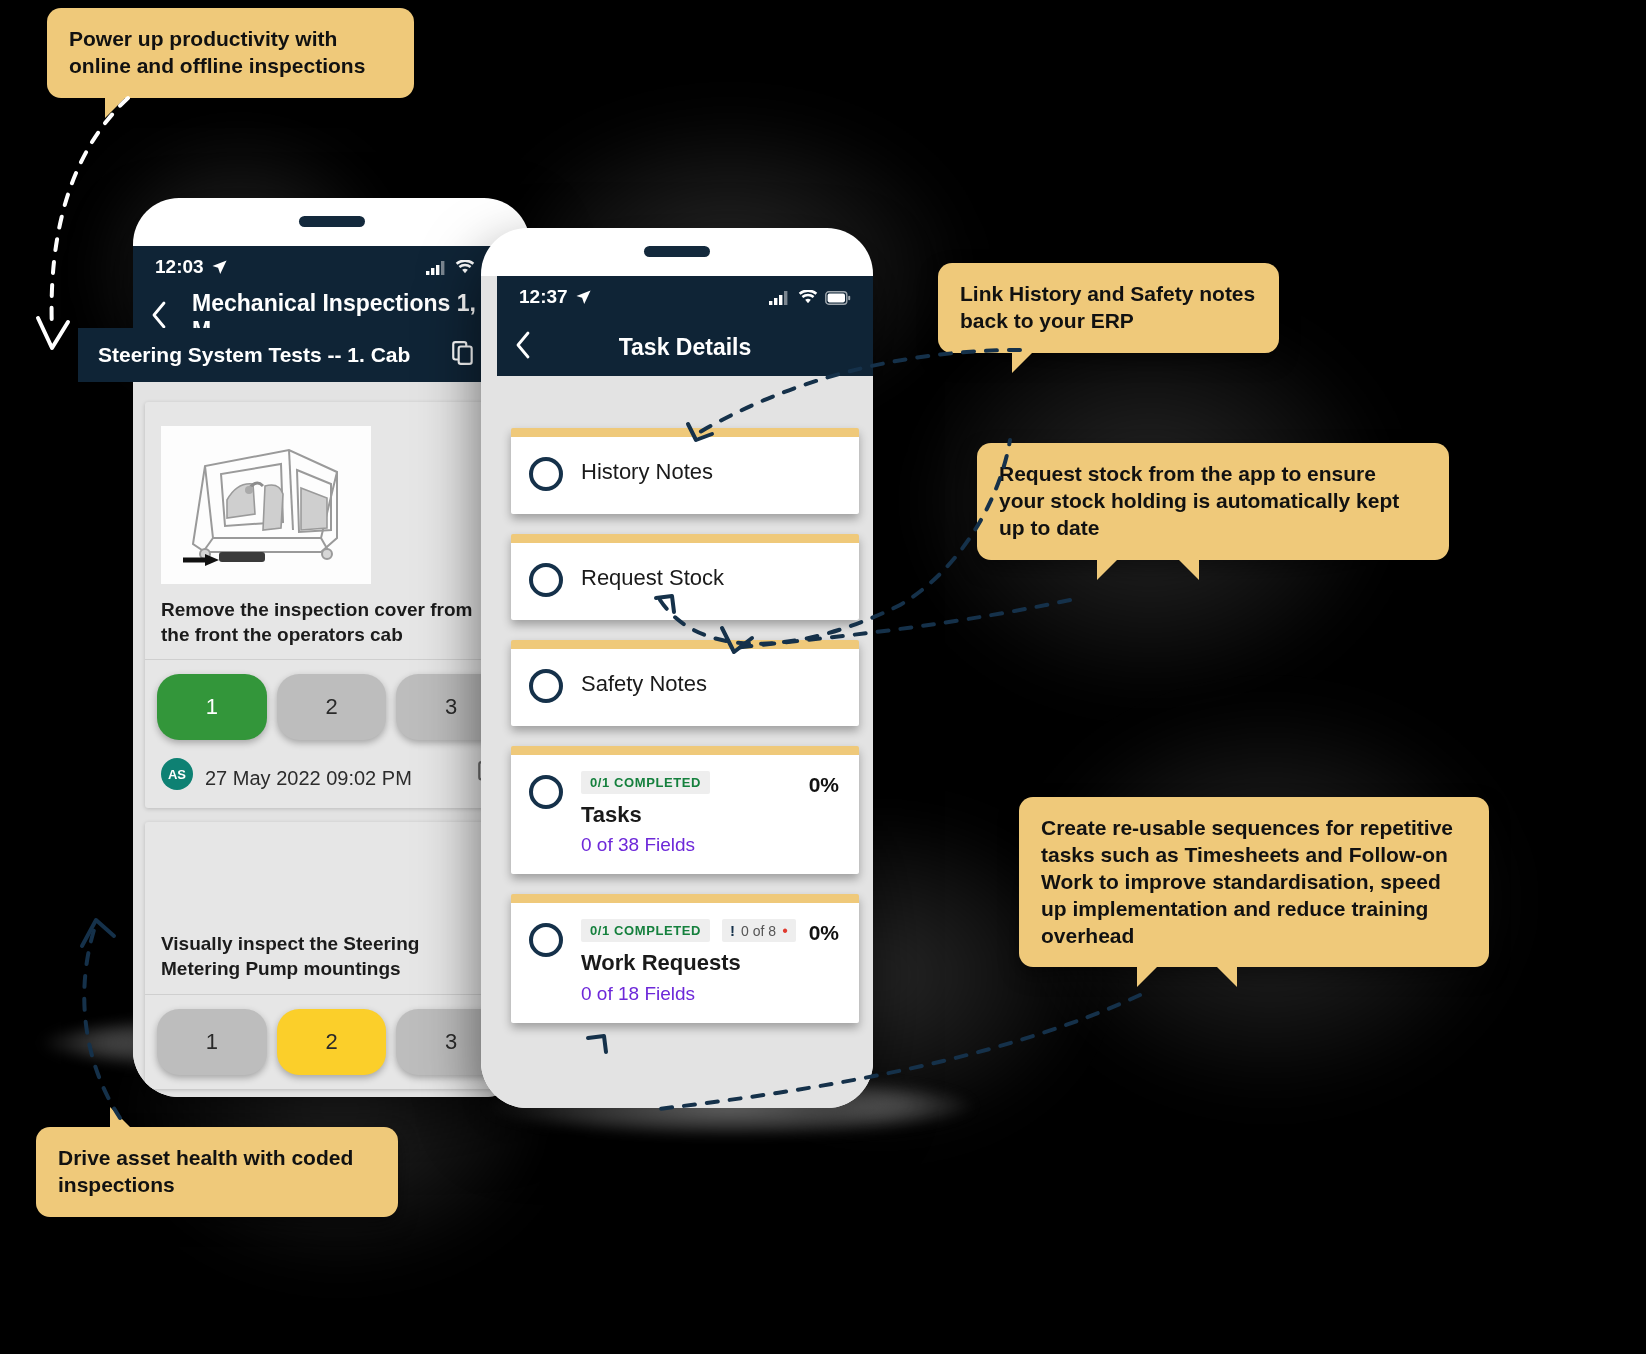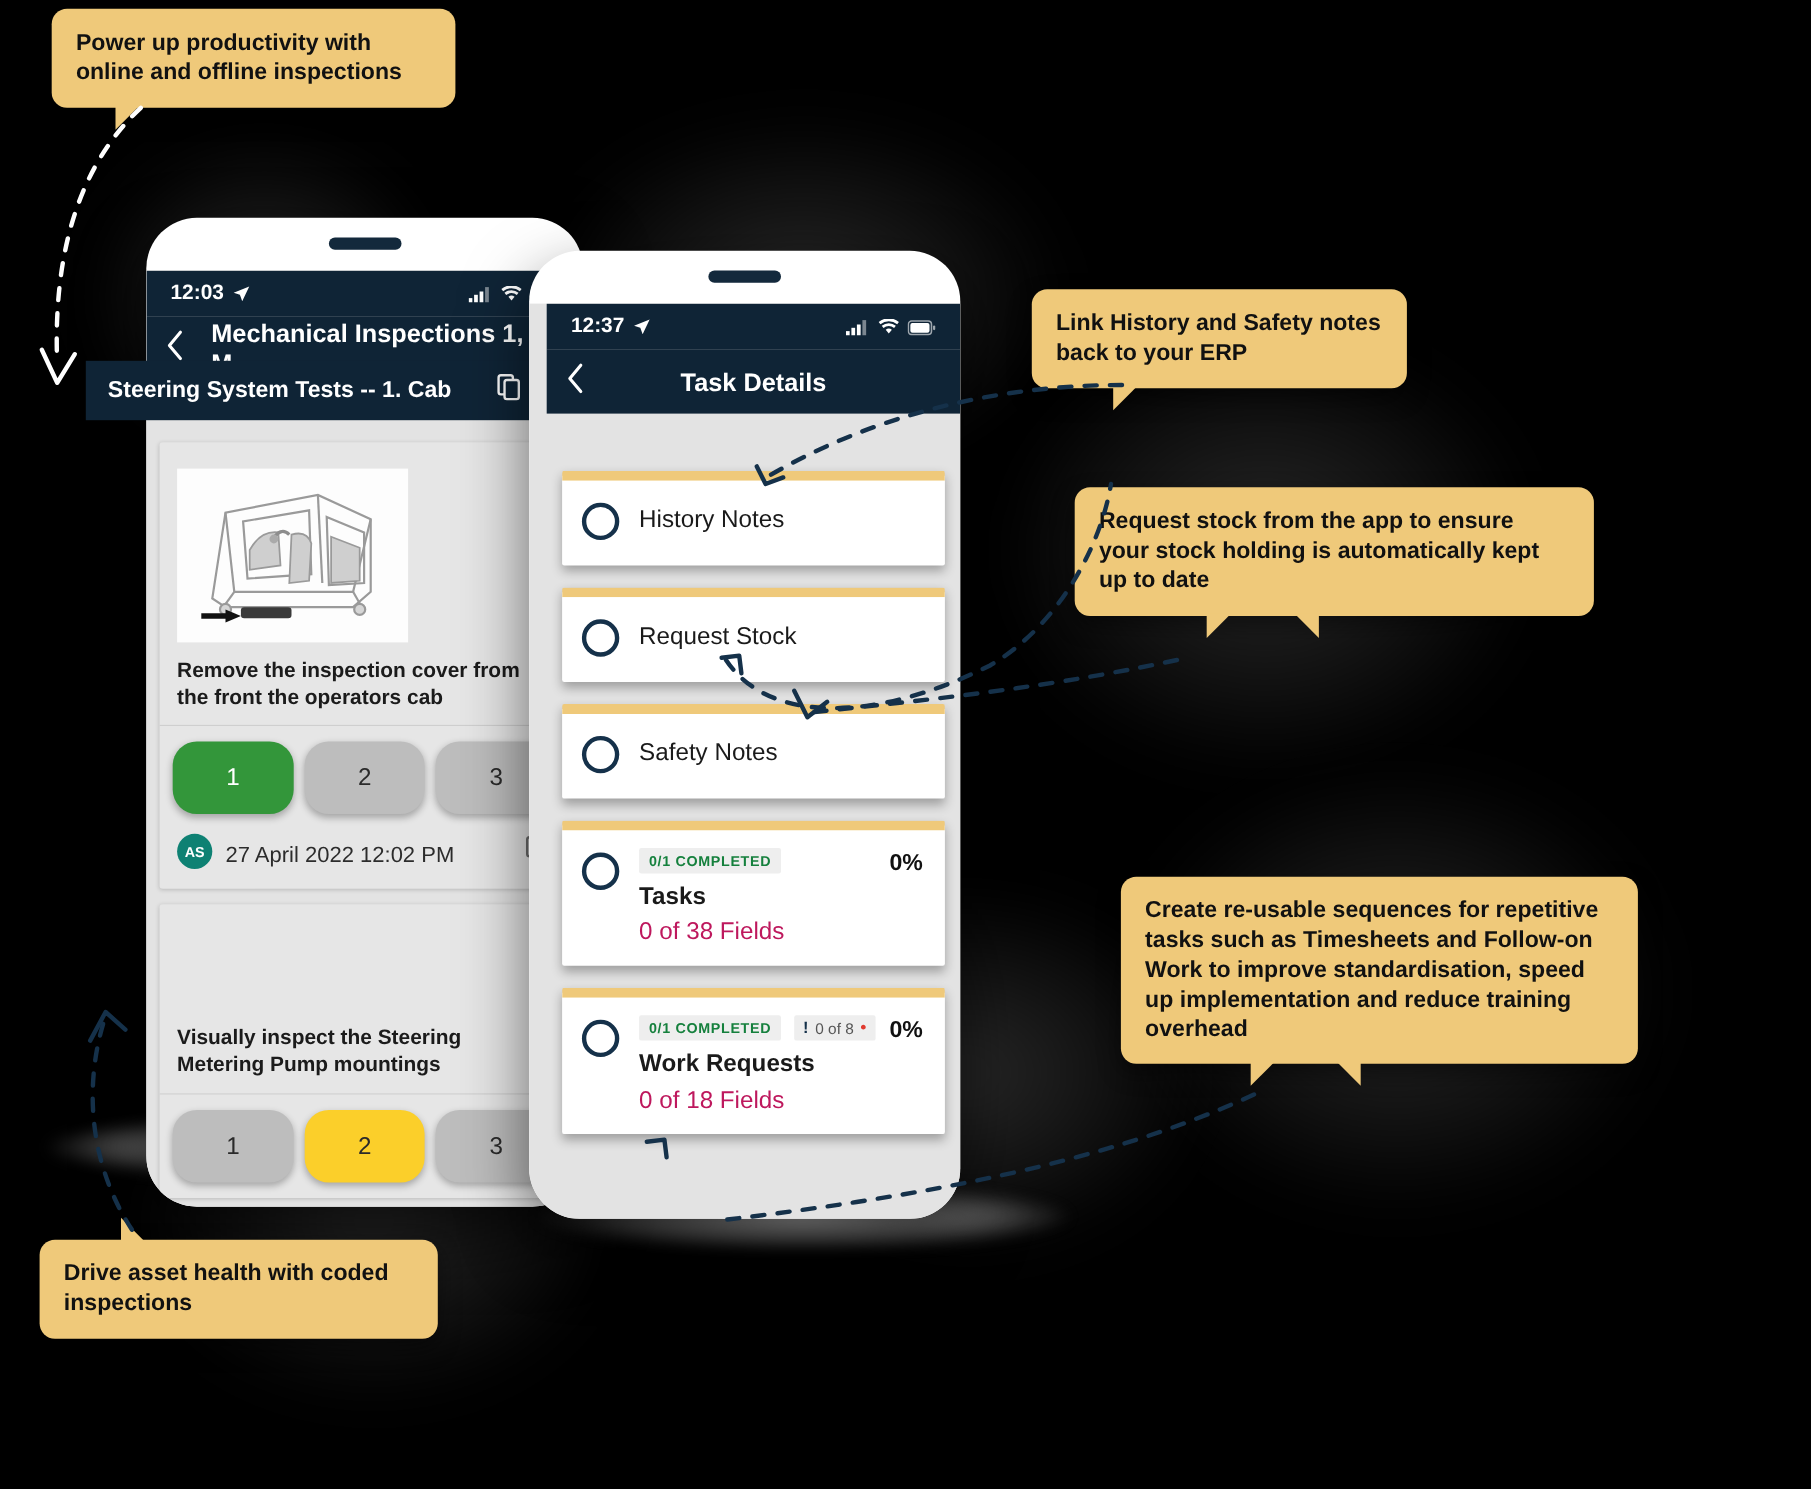--- a/index.html
+++ b/index.html
@@ -100,21 +100,21 @@
   .chip {
     background: #eeeeee; color: #15803d; font-size: 13px; font-weight: 700;
     letter-spacing: .6px; padding: 4px 9px; border-radius: 2px;
   }
   .chip2 {
     background: #eeeeee; color: #555; font-size: 14px; padding: 3px 8px; border-radius: 2px;
     display: flex; align-items: center; gap: 6px;
   }
   .bang { color: #15314a; font-weight: 800; font-size: 15px; }
   .reddot { color: #e03a2f; font-size: 16px; line-height: 1; }
-  .fields { font-size: 22px; color: #be185d; margin-top: 6px; }
+  .fields { font-size: 19px; color: #6d28d9; margin-top: 6px; }
   .pct { position: absolute; right: 20px; top: 18px; font-size: 21px; font-weight: 700; color: #111; }
 
   
   .callout {
     position: absolute; background: #efc97a; color: #111; border-radius: 14px;
     padding: 18px 22px; font-size: 21px; font-weight: 700; line-height: 1.28;
     box-shadow: 0 8px 20px rgba(0,0,0,.45); z-index: 40;
   }
   .callout .tail {
     position: absolute; width: 0; height: 0;
@@ -217,21 +217,21 @@
         </div>
         <div class="instr">Remove the inspection cover from the front the operators cab</div>
         <div class="divline"></div>
         <div class="numrow">
           <div class="numbtn green">1</div>
           <div class="numbtn">2</div>
           <div class="numbtn">3</div>
         </div>
         <div class="stamprow">
           <span class="avatar">AS</span>
-          <span class="stamptext">27 April 2022 12:02 PM</span>
+          <span class="stamptext">27 May 2022 09:02 PM</span>
           <span class="copyicon">
             <svg width="26" height="26" viewBox="0 0 24 24">
               <rect x="3" y="2" width="12" height="16" rx="2" fill="none" stroke="#444" stroke-width="2"></rect>
               <rect x="8" y="6" width="12" height="16" rx="2" fill="#ddd" stroke="#444" stroke-width="2"></rect>
             </svg>
           </span>
         </div>
       </div>
 
       <div class="card1" style="margin-top:14px;">

